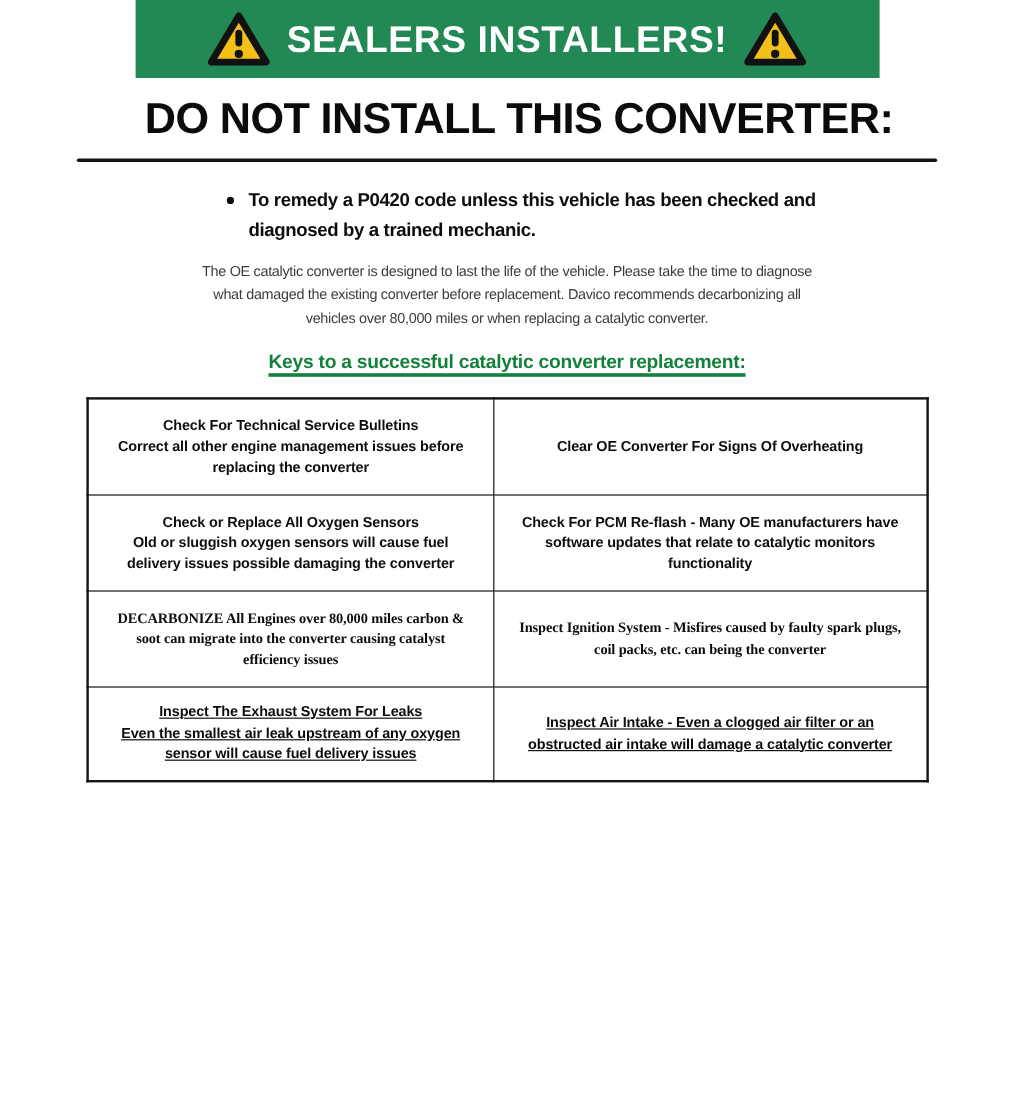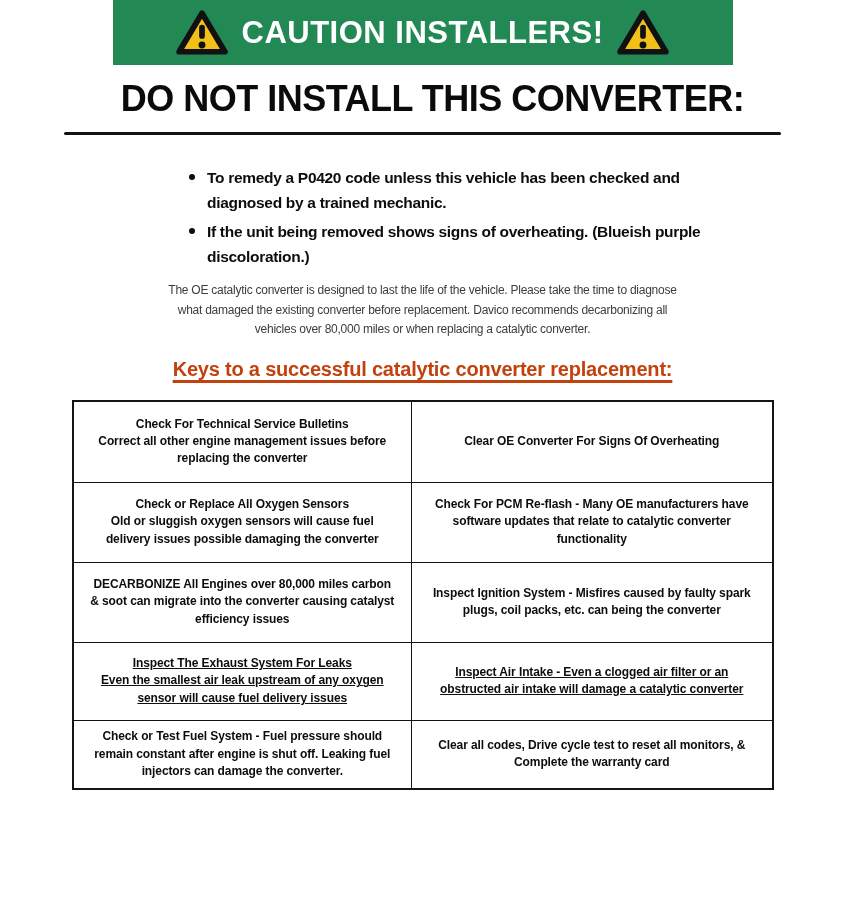--- a/index.html
+++ b/index.html
@@ -27,96 +27,94 @@
     letter-spacing: -0.5px; margin-top: 13px; color: #0b0b0b;
     white-space: nowrap;
     padding-left: 20px;
   }
   .divider {
     width: 717px; height: 3px; background: #141414;
     margin: 12px auto 0 auto; border-radius: 2px;
   }
   .warning-list {
     list-style: none; width: 590px;
-    margin: 30px 0 0 183px;
+    margin: 20px 0 0 183px;
   }
   .warning-item {
     position: relative; padding-left: 24px;
     font-weight: bold; font-size: 15.5px; letter-spacing: -0.3px;
     line-height: 1.62; white-space: pre-line; color: #0d0d0d;
     margin-bottom: 4px;
   }
   .warning-item::before {
     content: ""; position: absolute; left: 6px; top: 9px;
     width: 6px; height: 6px; border-radius: 50%; background: #0d0d0d;
   }
   .advisory-paragraph {
     margin: 12px auto 0 auto; width: 840px;
     text-align: center; font-size: 12px; letter-spacing: -0.25px;
     line-height: 1.6; color: #3c3c3c; white-space: pre-line;
   }
   .keys-heading {
     margin-top: 19px; text-align: center;
-    font-size: 20px; font-weight: bold; color: #c2410c;
+    font-size: 16px; font-weight: bold; color: #15803d;
     text-decoration: underline; text-underline-offset: 4px;
     text-decoration-thickness: 2.5px; letter-spacing: -0.2px;
   }
   .keys-table {
     border-collapse: collapse; table-layout: fixed;
     width: 700px; margin: 19px 0 0 72px;
     border: 2.5px solid #141414;
   }
   .keys-table td {
     border: 1.6px solid #141414;
     text-align: center; vertical-align: middle;
     font-weight: bold; font-size: 12px; line-height: 1.45;
     letter-spacing: -0.1px; white-space: pre-line;
     padding: 4px 16px; color: #0d0d0d;
   }
   .keys-table col.c-left  { width: 338px; }
   .keys-table col.c-right { width: 362px; }
   .keys-table tr:nth-child(1) { height: 81px; }
   .keys-table tr:nth-child(2) { height: 80px; }
-  .keys-table tr:nth-child(3) { height: 80px; }
+  .keys-table tr:nth-child(3) { height: 80px; font-family: Liberation Serif, serif; }
   .keys-table tr:nth-child(4) { height: 78px; text-decoration: underline; }
   .keys-table tr:nth-child(5) { height: 69px; }
   .keys-table tr:nth-child(6) { height: 75px; }
 </style>
 </head>
 <body>
 
 <div class="page">
 
   <header class="banner">
     <span class="tri-icon">
       <svg width="52" height="47" viewBox="0 0 100 90" aria-hidden="true">
         <polygon points="50,8 94,82 6,82" fill="var(--warning-yellow, #F2C018)" stroke="var(--tri-outline, #111111)" stroke-width="11" stroke-linejoin="round"></polygon>
         <rect x="44.5" y="30" width="11" height="27" rx="5.5" fill="#111111"></rect>
         <circle cx="50" cy="69" r="6.6" fill="#111111"></circle>
       </svg>
     </span>
-    <span class="banner-label">CAUTION INSTALLERS!</span>
+    <span class="banner-label">SEALERS INSTALLERS!</span>
     <span class="tri-icon">
       <svg width="52" height="47" viewBox="0 0 100 90" aria-hidden="true">
         <polygon points="50,8 94,82 6,82" fill="var(--warning-yellow, #F2C018)" stroke="var(--tri-outline, #111111)" stroke-width="11" stroke-linejoin="round"></polygon>
         <rect x="44.5" y="30" width="11" height="27" rx="5.5" fill="#111111"></rect>
         <circle cx="50" cy="69" r="6.6" fill="#111111"></circle>
       </svg>
     </span>
   </header>
 
   <h1 class="page-title">DO NOT INSTALL THIS CONVERTER:</h1>
 
   <div class="divider"></div>
 
   <ul class="warning-list">
     <li class="warning-item">To remedy a P0420 code unless this vehicle has been checked and
 diagnosed by a trained mechanic.</li>
-    <li class="warning-item">If the unit being removed shows signs of overheating. (Blueish purple
-discoloration.)</li>
   </ul>
 
   <p class="advisory-paragraph">The OE catalytic converter is designed to last the life of the vehicle. Please take the time to diagnose
 what damaged the existing converter before replacement. Davico recommends decarbonizing all
 vehicles over 80,000 miles or when replacing a catalytic converter.</p>
 
   <h2 class="keys-heading">Keys to a successful catalytic converter replacement:</h2>
 
   <table class="keys-table">
     <colgroup>
@@ -125,31 +123,27 @@
       </colgroup>
     <tbody>
       <tr>
         <td>Check For Technical Service Bulletins
 Correct all other engine management issues before replacing the converter</td>
         <td>Clear OE Converter For Signs Of Overheating</td>
       </tr>
       <tr>
         <td>Check or Replace All Oxygen Sensors
 Old or sluggish oxygen sensors will cause fuel delivery issues possible damaging the converter</td>
-        <td>Check For PCM Re-flash - Many OE manufacturers have software updates that relate to catalytic converter functionality</td>
+        <td>Check For PCM Re-flash - Many OE manufacturers have software updates that relate to catalytic monitors functionality</td>
       </tr>
       <tr>
         <td>DECARBONIZE All Engines over 80,000 miles carbon &amp; soot can migrate into the converter causing catalyst efficiency issues</td>
         <td>Inspect Ignition System - Misfires caused by faulty spark plugs, coil packs, etc. can being the converter</td>
       </tr>
       <tr>
         <td>Inspect The Exhaust System For Leaks
 Even the smallest air leak upstream of any oxygen sensor will cause fuel delivery issues</td>
         <td>Inspect Air Intake - Even a clogged air filter or an obstructed air intake will damage a catalytic converter</td>
       </tr>
-      <tr>
-        <td>Check or Test Fuel System - Fuel pressure should remain constant after engine is shut off.  Leaking fuel injectors can damage the converter.</td>
-        <td>Clear all codes,  Drive cycle test to reset all monitors, &amp; Complete the warranty card</td>
-      </tr>
     </tbody>
   </table>
 
 </div>
 
 </body></html>

